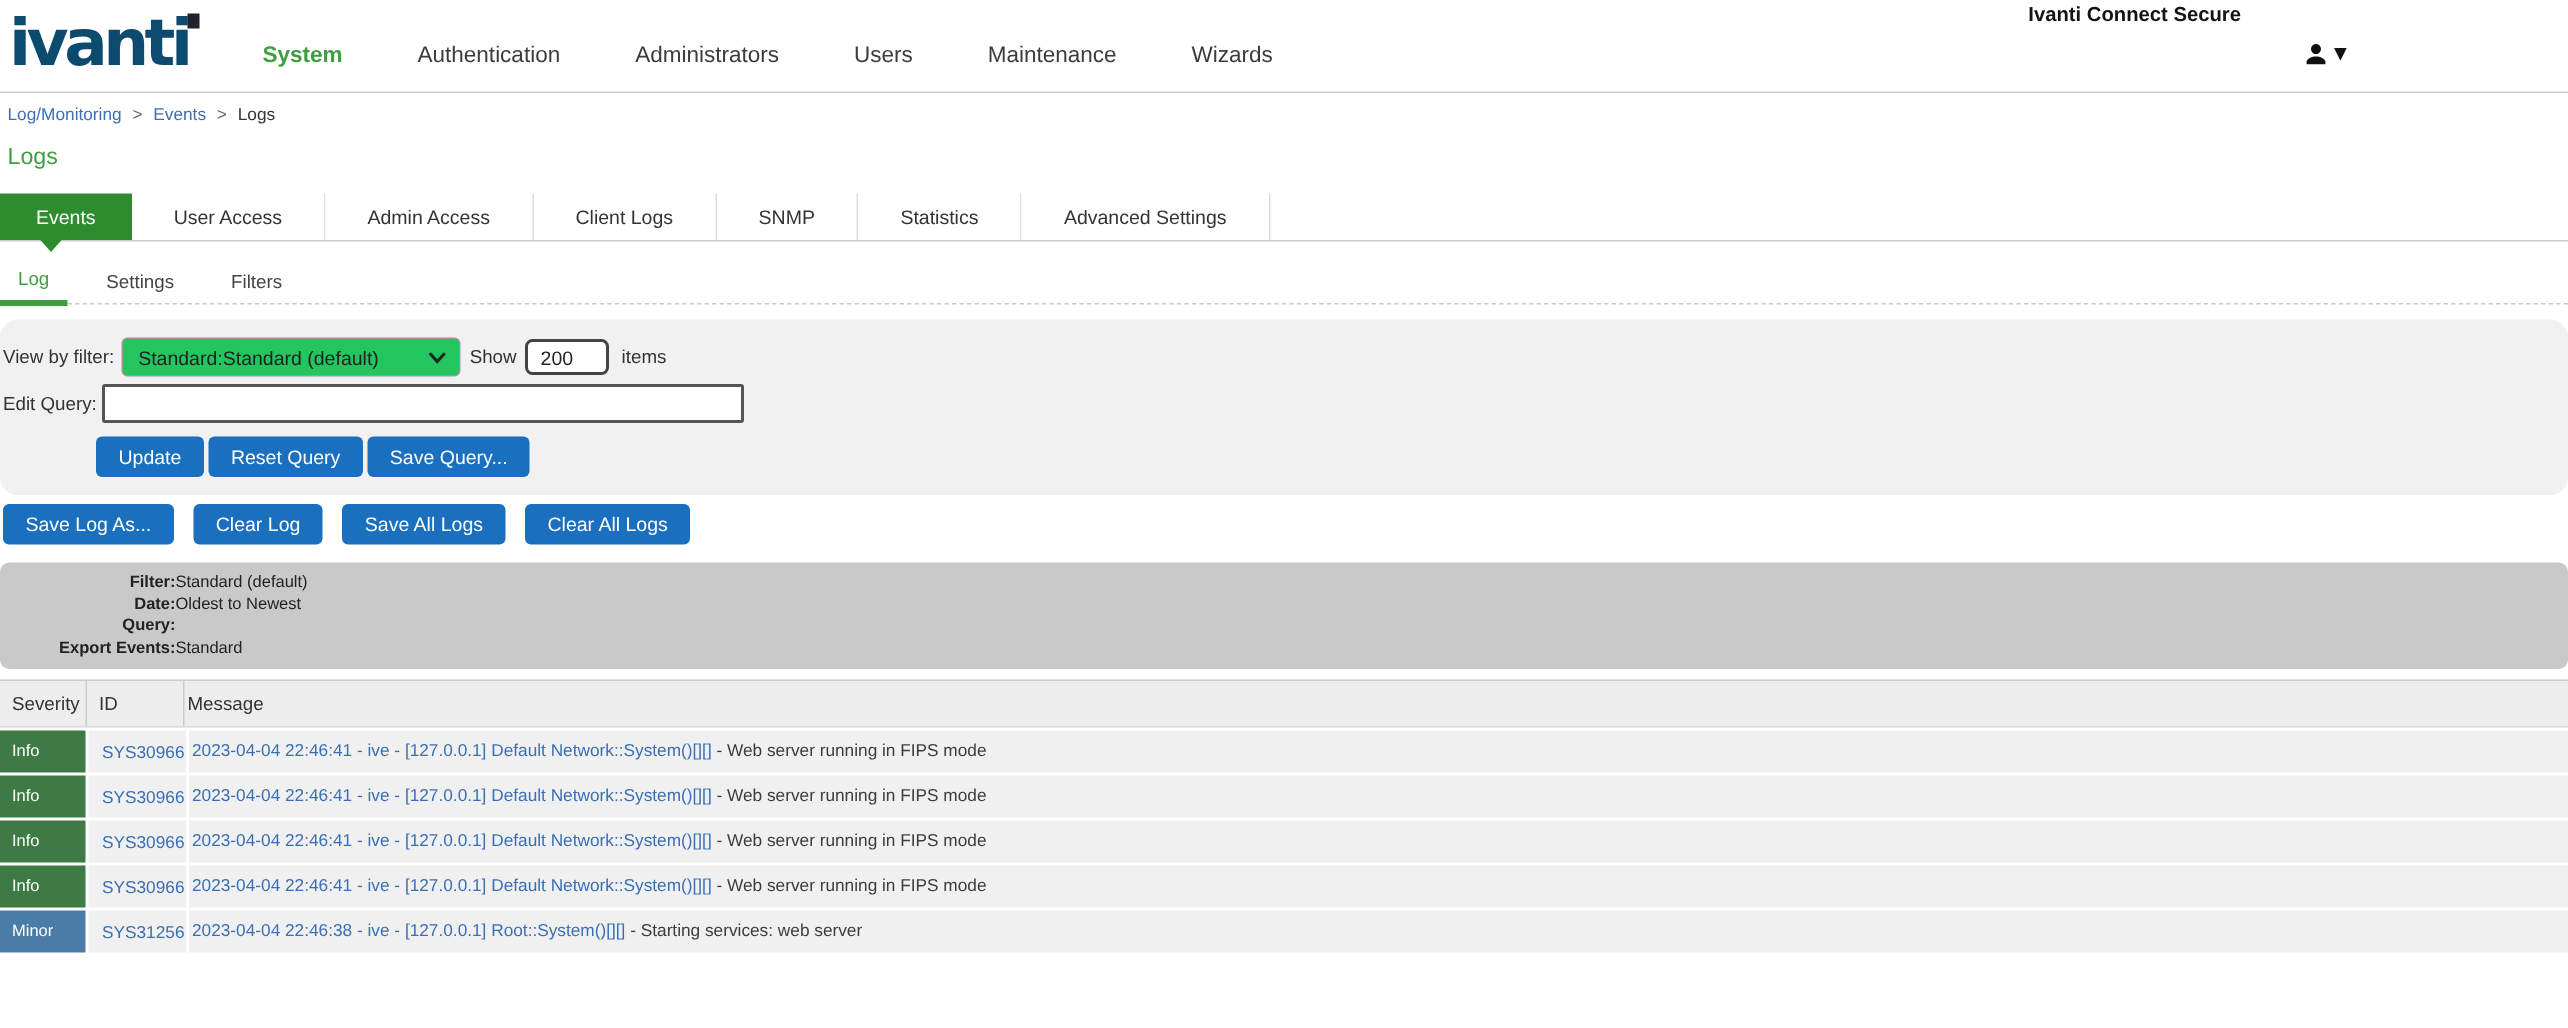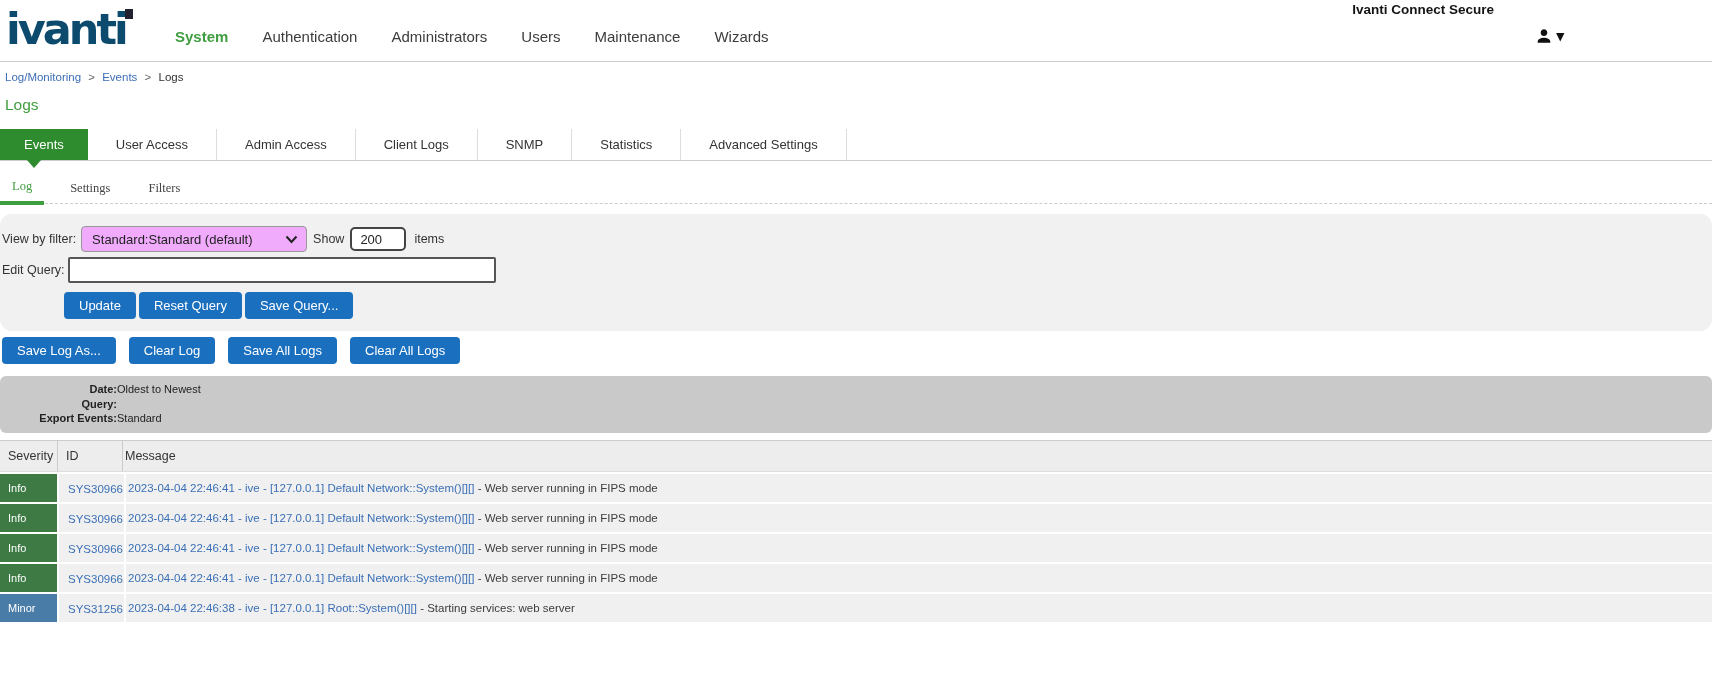--- a/index.html
+++ b/index.html
@@ -4,21 +4,21 @@
 <style>
   * { margin:0; padding:0; box-sizing:border-box; }
   body { font-family:"Liberation Sans", sans-serif; background:#fff; }
   .page { width:1712px; height:685px; position:relative; overflow:hidden; background:#fff; }
 
   
   .hdr { position:relative; height:62px; border-bottom:1px solid #ccc; }
   .logo { position:absolute; left:6px; top:0px; }
   .logo-text { font-family:"DejaVu Sans", sans-serif; font-weight:bold; font-size:43px; letter-spacing:-3px; color:#0c4a6e; line-height:58px; }
   .logo-mark { position:absolute; right:-7px; top:9px; width:8px; height:10px; background:#21212f; }
-  .nav { position:absolute; left:175px; top:28px; display:flex; gap:34px; }
+  .nav { position:absolute; left:175px; top:28px; display:flex; gap:50px; }
   .nav-item { font-size:15px; color:#3c3c3c; text-decoration:none; cursor:pointer; }
   .nav-item.active { color:#3f9e3f; font-weight:bold; }
   .product { position:absolute; right:218px; top:2px; font-size:13.5px; font-weight:bold; color:#141414; }
   .usermenu { position:absolute; right:148px; top:27px; display:flex; align-items:center; gap:3px; cursor:pointer; }
   .chev { font-size:15px; font-weight:bold; color:#111; line-height:14px; }
 
   
   .breadcrumb { padding:9px 0 0 5px; font-size:11.5px; color:#555; }
   .breadcrumb a { color:#3d6eb5; text-decoration:none; cursor:pointer; }
   .breadcrumb .sep { margin:0 4px; color:#666; }
@@ -26,28 +26,28 @@
   .title { margin:13px 0 0 5px; font-size:15.5px; font-weight:normal; color:#3f9e3f; }
 
   
   .tabs { display:flex; margin-top:15px; border-bottom:1px solid #ccc; }
   .tab { position:relative; padding:8px 28px; font-size:13px; color:#333; background:#fff; border-right:1px solid #ddd; cursor:pointer; white-space:nowrap; }
   .tab.active { background:#2e8b2e; color:#fff; border-right:none; padding:8px 24px; }
   .tab.active::after { content:""; position:absolute; left:26px; bottom:-8px; border:8px solid transparent; border-top:9px solid #2e8b2e; border-bottom:0; }
 
   
   .subtabs { display:flex; margin-top:16px; border-bottom:1px dashed #ccc; align-items:flex-end; }
-  .subtab { padding:2px 12px 7px; margin-right:14px; font-size:12.5px; color:#444; cursor:pointer;font-family:Liberation Serif, serif; }
+  .subtab { padding:2px 12px 7px; margin-right:14px; font-size:12.5px; color:#444; cursor:pointer; }
   .subtab.active { color:#3f9e3f; border-bottom:4px solid #3f9e3f; margin-bottom:-2px; }
 
   
   .filter-panel { margin-top:10px; background:#f1f1f1; padding:12px 0 12px 2px;border-radius:12px; }
   .frow { display:flex; align-items:center; margin-bottom:5px; }
   .frow label { font-size:12.5px; color:#333; }
-  .select { width:226px; height:26px; background:#f0abfc; border:1px solid #999; border-radius:4px; margin-left:5px; display:flex; align-items:center; justify-content:space-between; padding:0 8px 0 10px; cursor:pointer; }
+  .select { width:226px; height:26px; background:#22c55e; border:1px solid #999; border-radius:4px; margin-left:5px; display:flex; align-items:center; justify-content:space-between; padding:0 8px 0 10px; cursor:pointer; }
   .select span { font-size:13px; color:#222; }
   .show-lbl { margin-left:6px; }
   .show-input { width:56px; height:24px; border:2px solid #444; border-radius:5px; margin:0 8px 0 6px; padding:0 8px; font-size:13px; font-family:"Liberation Sans",sans-serif; color:#222; }
   .query-input { width:428px; height:26px; border:2px solid #555; border-radius:2px; margin-left:3px; padding:0 6px; font-size:13px; font-family:"Liberation Sans",sans-serif; color:#222; }
   .btns { margin-left:62px; margin-top:9px; margin-bottom:0; gap:3px; }
   .btn { background:#1a6fbe; color:#fff; border:none; border-radius:4px; padding:6px 15px; font-size:13px; font-family:"Liberation Sans",sans-serif; cursor:pointer; }
 
   
   .log-actions { margin:6px 0 0 2px; display:flex; gap:13px; }
 
@@ -174,20 +174,24 @@
 
       <button class="btn">Clear Log</button>
 
       <button class="btn">Save All Logs</button>
 
       <button class="btn">Clear All Logs</button>
     </div>
 
   <div class="summary">
 
+      <div class="srow">
+        <span class="slabel">Filter:</span>
+        <span class="svalue">Standard (default)</span>
+      </div>
 
       <div class="srow">
         <span class="slabel">Date:</span>
         <span class="svalue">Oldest to Newest</span>
       </div>
 
       <div class="srow">
         <span class="slabel">Query:</span>
         <span class="svalue"></span>
       </div>

